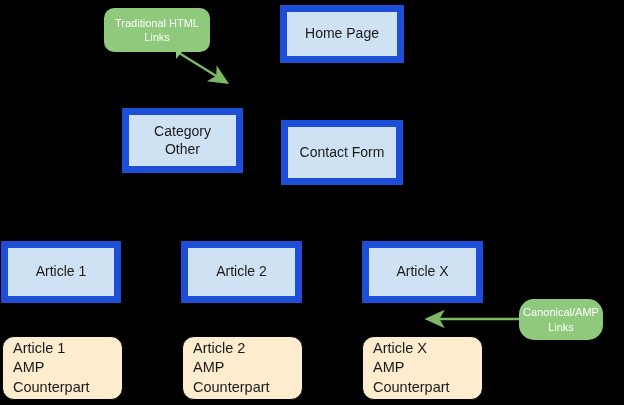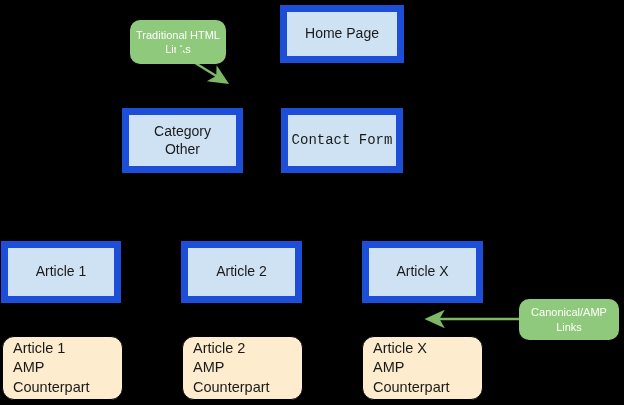--- a/index.html
+++ b/index.html
@@ -81,35 +81,35 @@
         <path d="M0,0.6 L8.5,4.5 L0,8.4 L2.2,4.5 Z" fill="#7db866"></path>
       </marker>
       <marker id="ah-left" markerWidth="9" markerHeight="9" refX="7" refY="4.5" orient="auto">
         <path d="M0,0.6 L8.5,4.5 L0,8.4 L2.2,4.5 Z" fill="#7db866"></path>
       </marker>
     </defs>
     <line x1="179" y1="53" x2="226" y2="82" stroke="#7db866" stroke-width="2.4" marker-end="url(#ah-dl)"></line>
     <line x1="519" y1="319" x2="428" y2="319" stroke="#7db866" stroke-width="2.4" marker-end="url(#ah-left)"></line>
   </svg>
 
-  <div class="callout" style="left:104px; top:20px; width:96px; height:44px;margin-left:26px;">Traditional HTML
+  <div class="callout" style="left:104px; top:8px; width:106px; height:44px;">Traditional HTML
 Links</div>
   <div class="callout-tail" style="left:176px; top:47px; border-left:10px solid #8fc97c; border-bottom:12px solid transparent; border-top:0;"></div>
 
   <div class="node node-blue" style="left:280px; top:5px; width:124px; height:58px;">Home Page</div>
 
   <div class="node node-blue" style="left:122px; top:108px; width:121px; height:65px;">Category
 Other</div>
-  <div class="node node-blue" style="left:281px; top:108px; width:122px; height:65px;font-family:Liberation Mono, monospace;">Contact Form</div>
+  <div class="node node-blue" style="left:281px; top:120px; width:122px; height:65px;">Contact Form</div>
 
   <div class="node node-blue" style="left:1px; top:241px; width:120px; height:62px;">Article 1</div>
   <div class="node node-blue" style="left:181px; top:241px; width:121px; height:62px;">Article 2</div>
   <div class="node node-blue" style="left:362px; top:241px; width:121px; height:62px;">Article X</div>
 
-  <div class="callout" style="left:519px; top:299px; width:100px; height:41px;">Canonical/AMP
+  <div class="callout" style="left:519px; top:299px; width:84px; height:41px;border-radius:15px;">Canonical/AMP
 Links</div>
 
   <div class="node node-yellow" style="left:2px; top:336px; width:121px; height:64px;">Article 1
 AMP
 Counterpart</div>
   <div class="node node-yellow" style="left:182px; top:336px; width:121px; height:64px;">Article 2
 AMP
 Counterpart</div>
   <div class="node node-yellow" style="left:362px; top:336px; width:121px; height:64px;">Article X
 AMP

